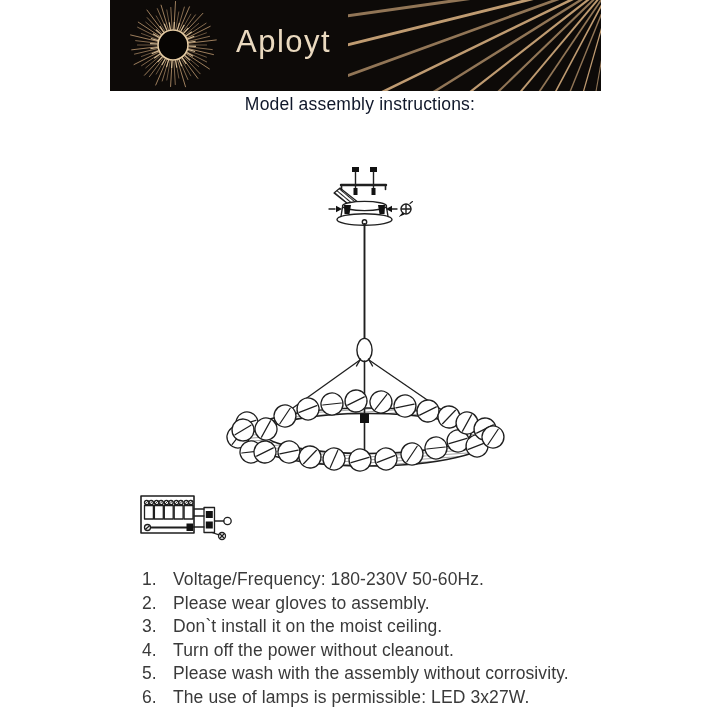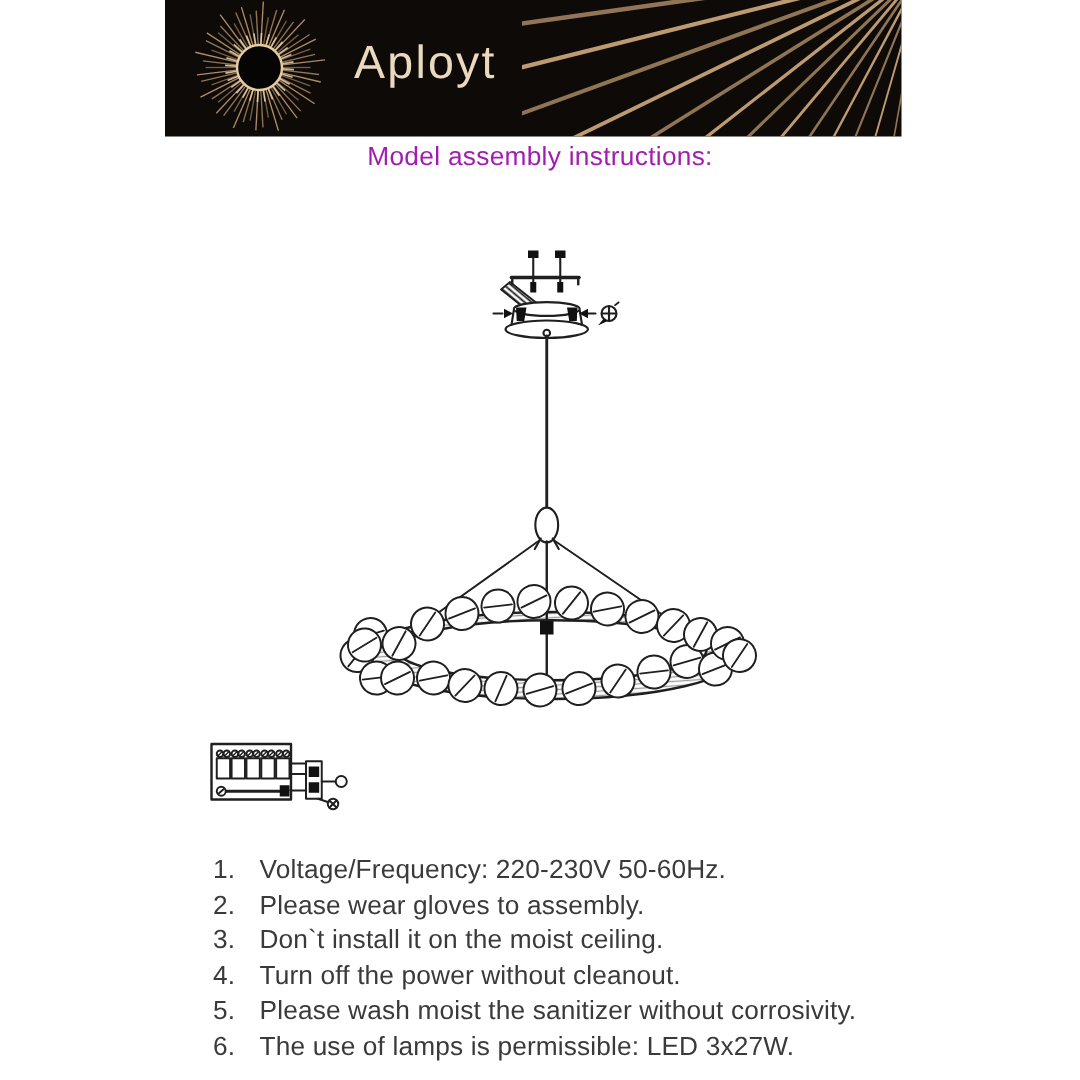--- a/index.html
+++ b/index.html
@@ -6,21 +6,21 @@
   #page{position:relative;width:601px;height:720px;background:#fff;overflow:hidden;
         font-family:"Liberation Sans", sans-serif;}
   .abs{position:absolute;}
 
   
   #banner{left:110px;top:0;width:500px;height:91px;background:#0d0a08;overflow:hidden;}
   #brand-name{left:126px;top:24px;font-size:31px;letter-spacing:1.5px;color:#ead9bf;
               font-weight:normal;}
 
   
-  #title-block{left:0;top:93px;width:720px;text-align:center;color:#a21caf;}
+  #title-block{left:0;top:93px;width:720px;text-align:center;color:#0f172a;}
   #title-block div{font-size:17.5px;line-height:22px;letter-spacing:0.2px;}
 
   
   #instruction-list{left:142px;top:568px;width:470px;color:#3a3a3a;}
   .instr-row{display:flex;font-size:17.5px;line-height:23.5px;letter-spacing:0.1px;}
   .instr-num{width:24px;flex:0 0 24px;margin-right:7px;}
   .instr-text{flex:1;}
 
   svg{display:block;}
 </style>
@@ -389,37 +389,37 @@
         <circle cx="222" cy="536" r="3.5"></circle>
         <line x1="219.8" y1="533.8" x2="224.2" y2="538.2"></line>
         <line x1="224.2" y1="533.8" x2="219.8" y2="538.2"></line>
       </g>
     </g>
   </svg>
 
   <div id="instruction-list" class="abs">
     <div class="instr-row">
       <span class="instr-num">1.</span>
-      <span class="instr-text">Voltage/Frequency: 220-230V 50-60Hz.</span>
+      <span class="instr-text">Voltage/Frequency: 180-230V 50-60Hz.</span>
     </div>
     <div class="instr-row">
       <span class="instr-num">2.</span>
       <span class="instr-text">Please wear gloves to assembly.</span>
     </div>
     <div class="instr-row">
       <span class="instr-num">3.</span>
       <span class="instr-text">Don`t install it on the moist ceiling.</span>
     </div>
     <div class="instr-row">
       <span class="instr-num">4.</span>
       <span class="instr-text">Turn off the power without cleanout.</span>
     </div>
     <div class="instr-row">
       <span class="instr-num">5.</span>
-      <span class="instr-text">Please wash moist the sanitizer without corrosivity.</span>
+      <span class="instr-text">Please wash with the assembly without corrosivity.</span>
     </div>
     <div class="instr-row">
       <span class="instr-num">6.</span>
       <span class="instr-text">The use of lamps is permissible: LED 3x27W.</span>
     </div>
   </div>
 
 </div>
 
 </body></html>

